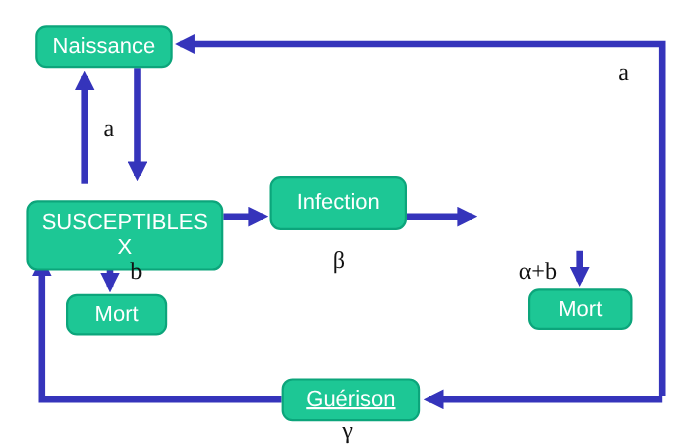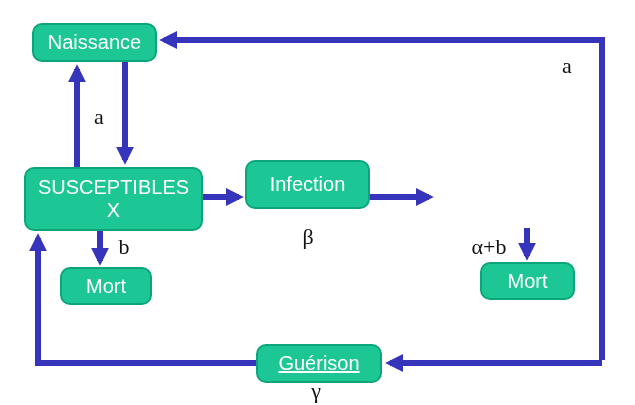--- a/index.html
+++ b/index.html
@@ -29,21 +29,21 @@
     color:var(--node-text);
     display:flex;flex-direction:column;
     align-items:center;justify-content:center;
     font-size:20px;line-height:1.15;
     box-sizing:border-box;
     text-align:center;
     z-index:2;
     white-space:nowrap;
   }
   .node-naissance{left:32px;top:23px;width:125px;height:39px;}
-  .node-susceptibles{left:24px;top:167px;width:179px;height:64px;}
+  .node-susceptibles{left:24px;top:182px;width:179px;height:64px;}
   .node-infection{left:245px;top:160px;width:125px;height:49px;}
   .node-infectes{left:435px;top:164px;width:183px;height:64px;}
   .node-mort-left{left:60px;top:267px;width:92px;height:38px;}
   .node-mort-right{left:480px;top:262px;width:95px;height:38px;}
   .node-guerison{left:256px;top:344px;width:126px;height:39px;text-decoration:underline;}
   .edge-label{
     position:absolute;
     font-family:"Liberation Serif",serif;
     font-size:22px;
     color:var(--label-text);

